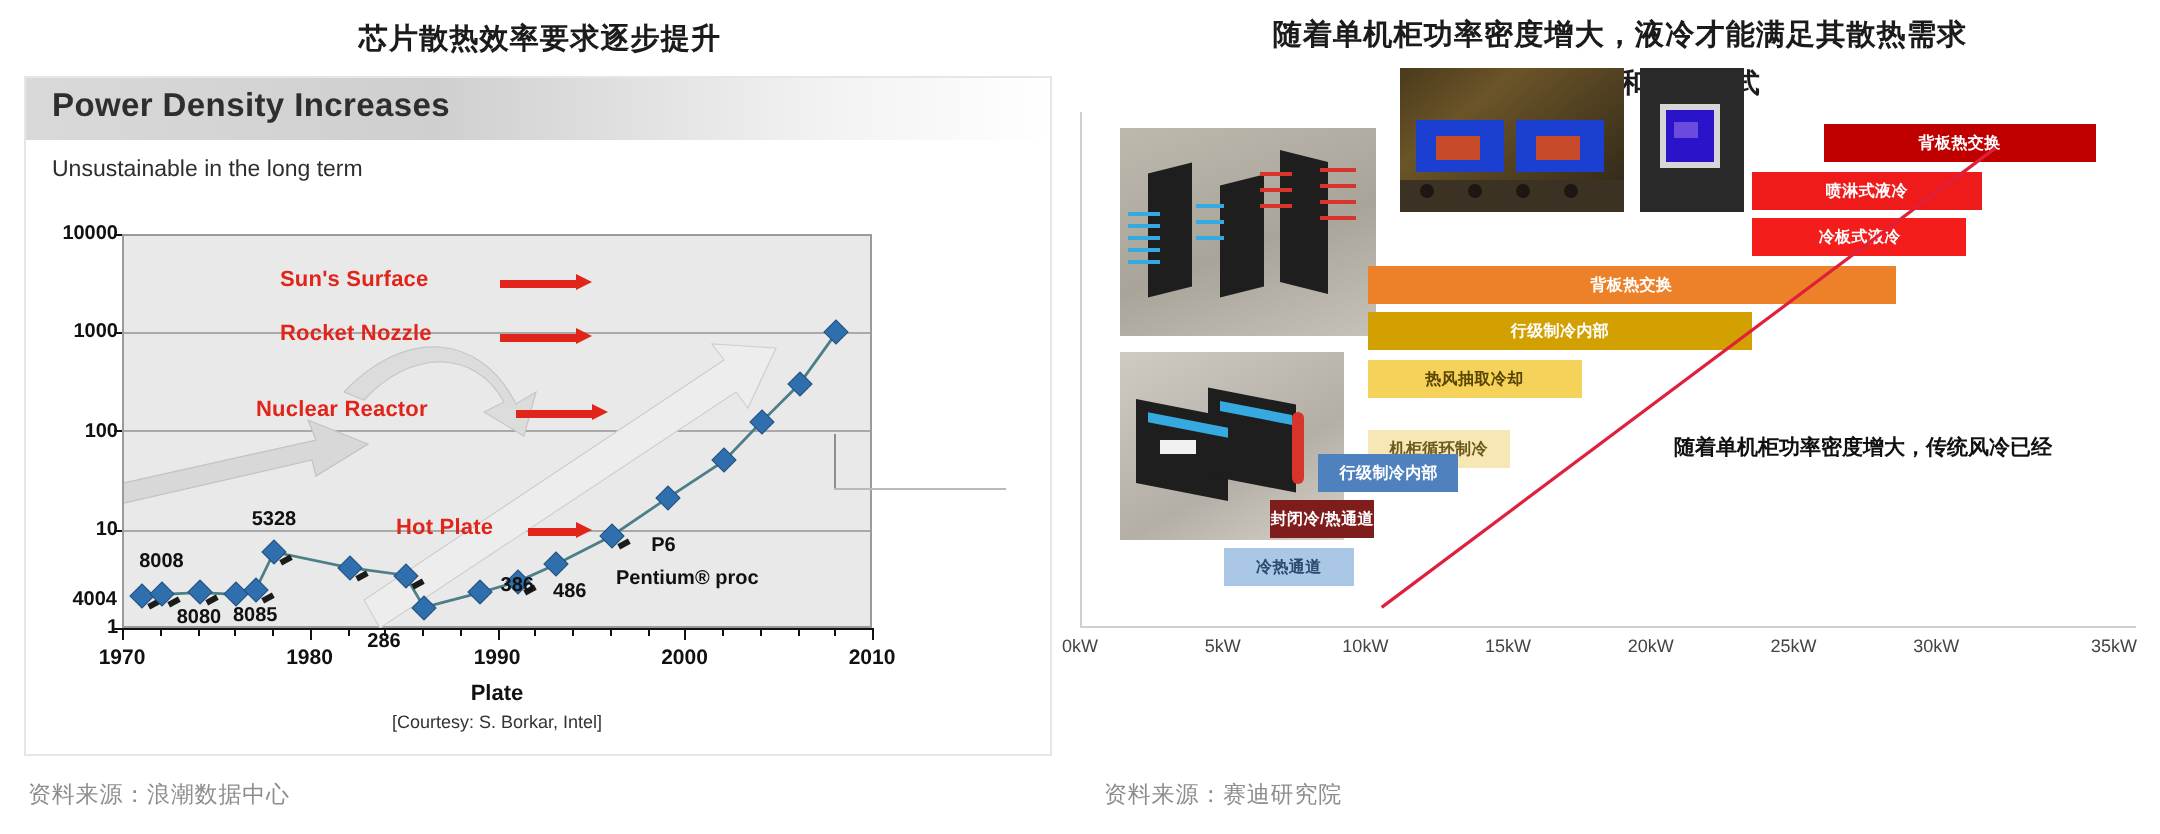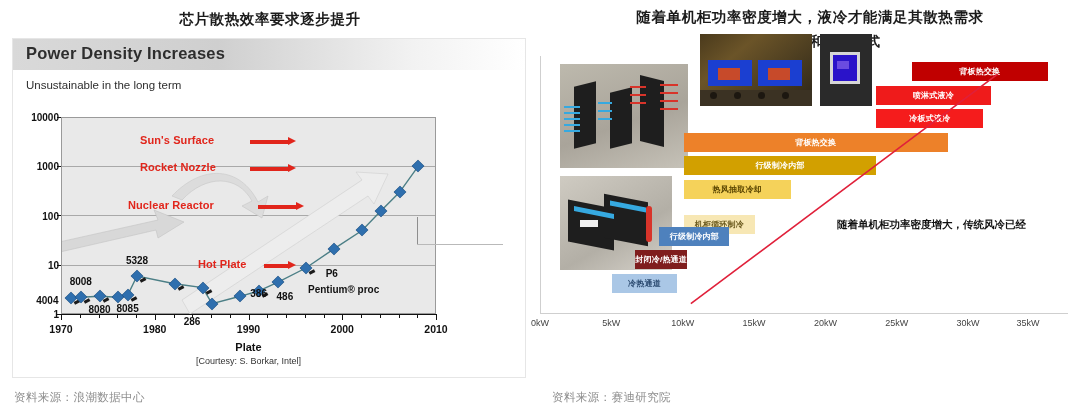--- a/index.html
+++ b/index.html
@@ -388,19 +388,19 @@
       </div>
     </div>
     <div id="right-xticks">
         <div class="xaxis-label" style="left: 0px;">0kW</div>
         <div class="xaxis-label" style="left: 71.3514px;">5kW</div>
         <div class="xaxis-label" style="left: 142.703px;">10kW</div>
         <div class="xaxis-label" style="left: 214.054px;">15kW</div>
         <div class="xaxis-label" style="left: 285.405px;">20kW</div>
         <div class="xaxis-label" style="left: 356.757px;">25kW</div>
         <div class="xaxis-label" style="left: 428.108px;">30kW</div>
-        <div class="xaxis-label" style="left: 488px;">35kW</div>
+        <div class="xaxis-label" style="left: 517px;">35kW</div>
       </div>
   </div>
 
   <div class="source" id="src-right">资料来源：赛迪研究院</div>
 
 </div>
 
 </body></html>

